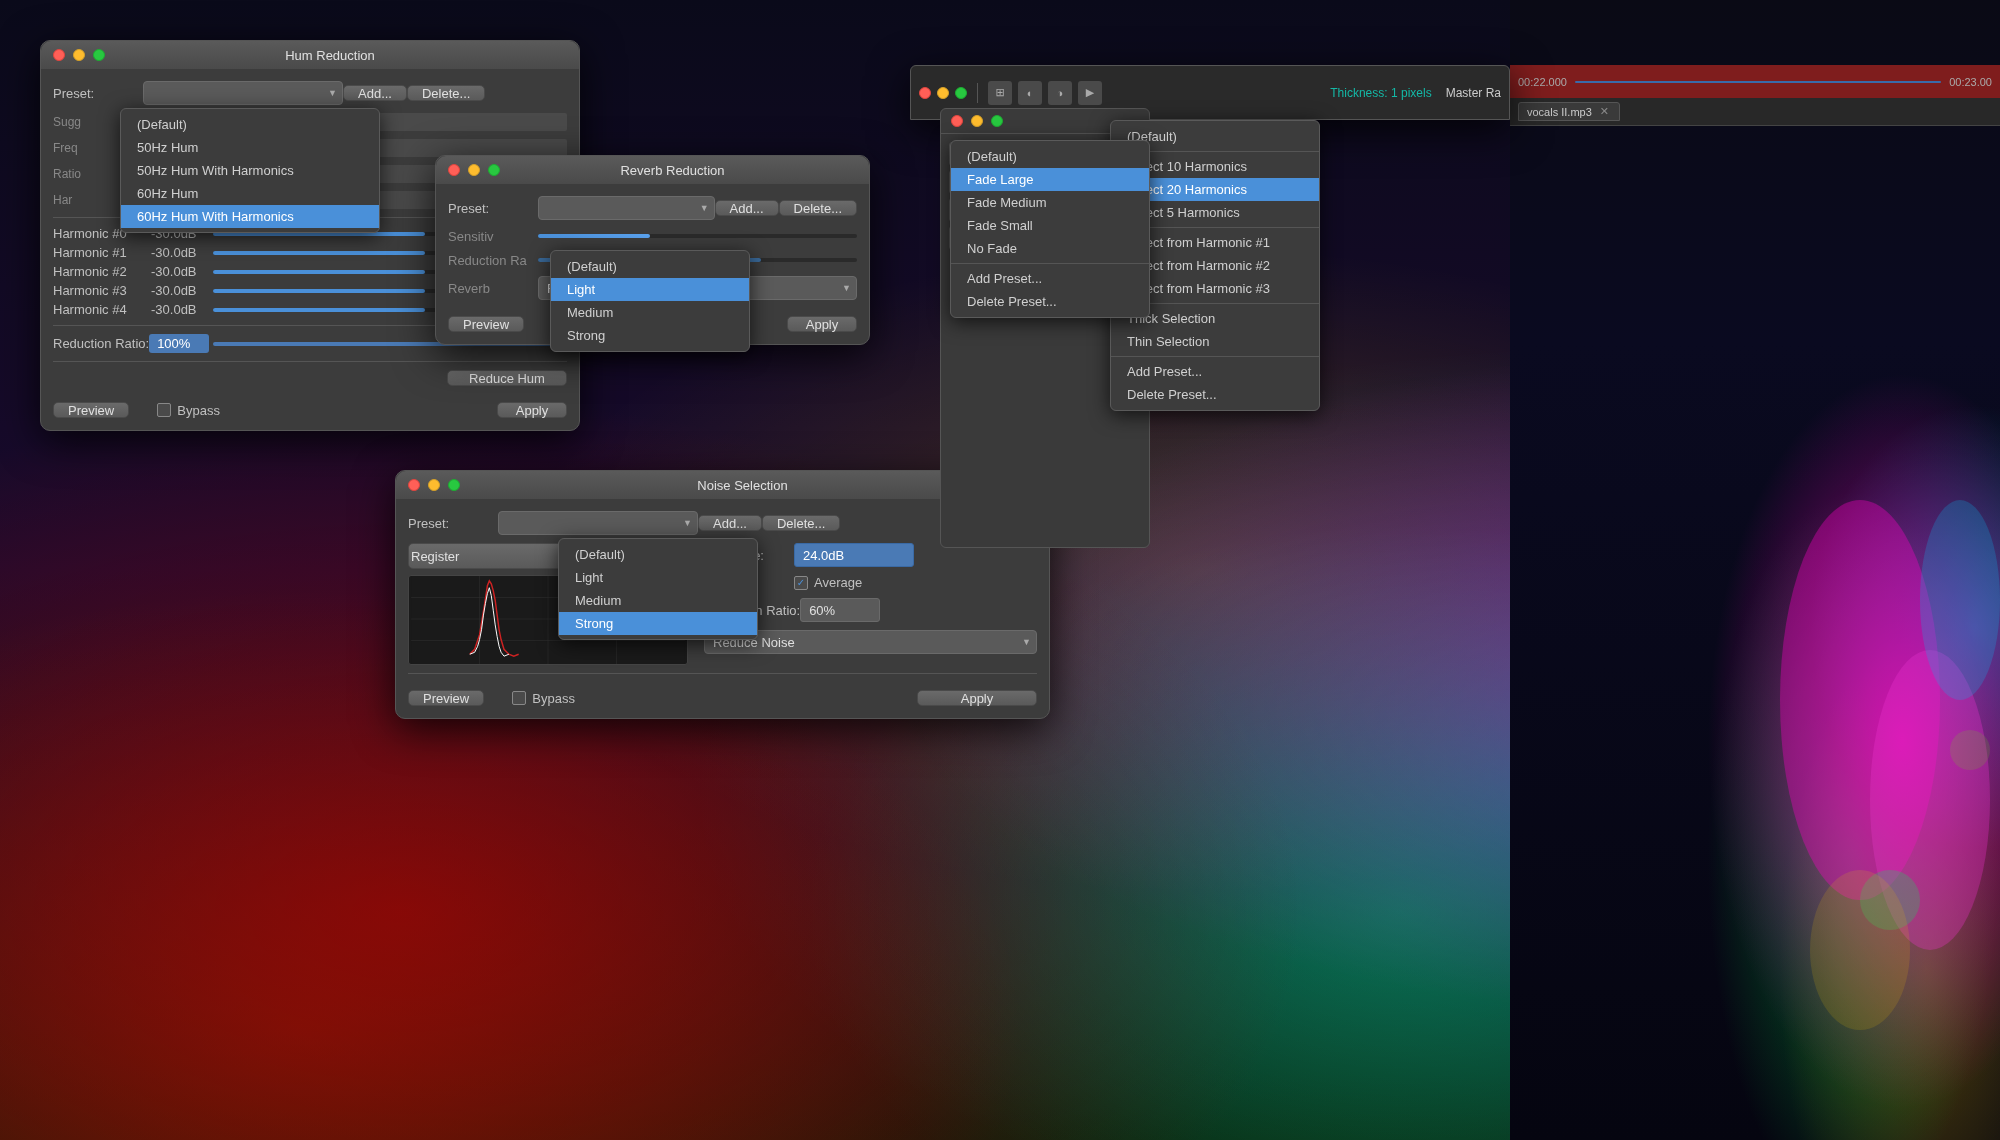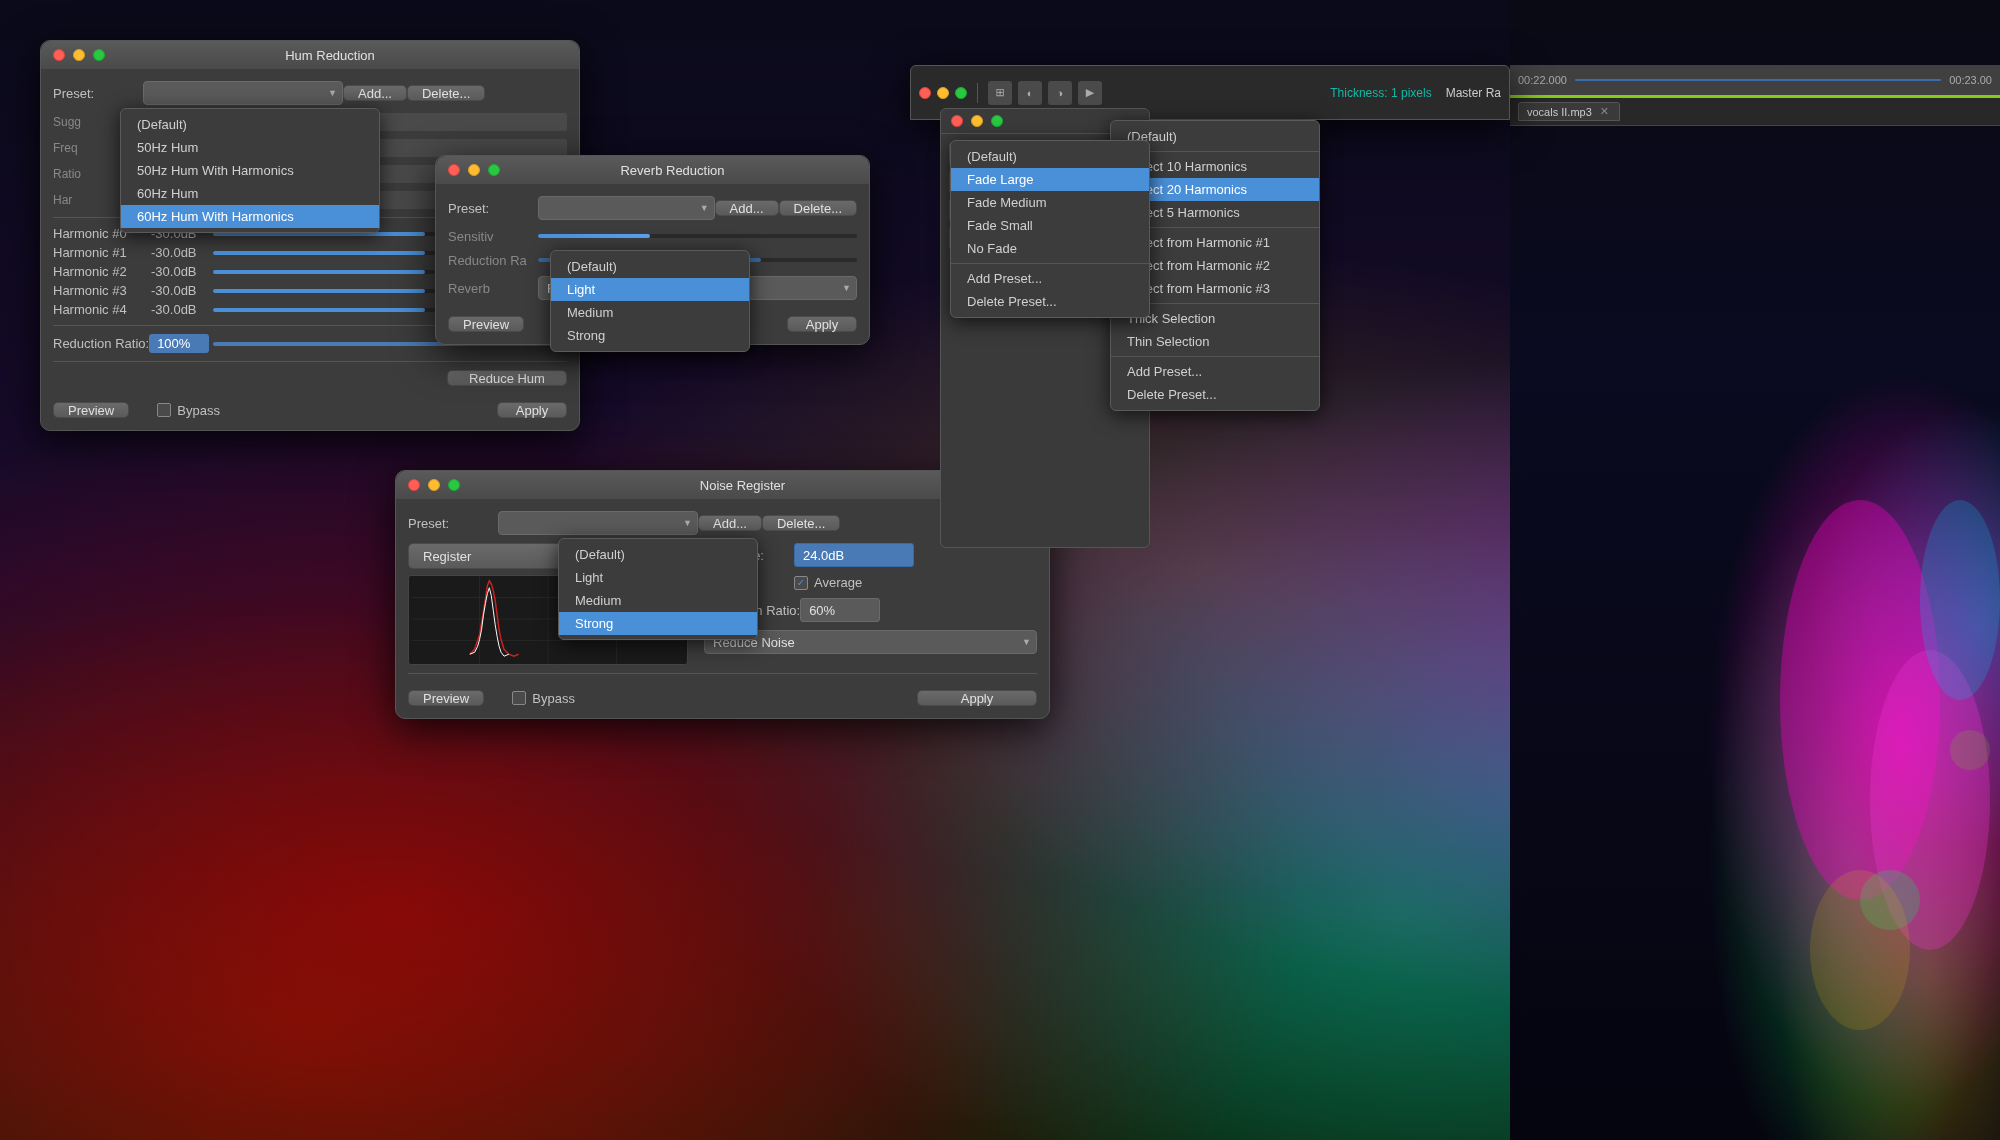--- a/index.html
+++ b/index.html
@@ -242,21 +242,21 @@
       gap: 28px;
       margin-top: 16px;
     }
 
     
     .btn-register {
       background: linear-gradient(180deg, #6a6a6a 0%, #5a5a5a 100%);
       border: 1px solid #4a4a4a;
       border-radius: 5px;
       color: #e0e0e0;
-      padding: 4px 14px;
+      padding: 4px 2px;
       height: 26px;
       display: flex;
       align-items: center;
       cursor: pointer;
       font-size: 13px;
       text-align: center;
     }
 
     
     .waveform-preview {
@@ -634,21 +634,21 @@
   <div class="dropdown-item selected">Light</div>
   <div class="dropdown-item">Medium</div>
   <div class="dropdown-item">Strong</div>
 </div>
 
 <div class="window" id="noise-window">
   <div class="window-titlebar">
     <span class="traffic-light tl-red"></span>
     <span class="traffic-light tl-yellow"></span>
     <span class="traffic-light tl-green"></span>
-    <span class="window-title">Noise Register</span>
+    <span class="window-title">Noise Selection</span>
   </div>
   <div class="window-body">
 
     <div class="form-row">
       <span class="form-label">Preset:</span>
       <div class="select-control select-wide"></div>
       <button class="btn">Add...</button>
       <button class="btn">Delete...</button>
     </div>
 
@@ -716,21 +716,21 @@
   </div>
 </div>
 
 <div class="dropdown-menu" style="position:absolute; top:538px; left:558px; width:175px; z-index:400;">
   <div class="dropdown-item">(Default)</div>
   <div class="dropdown-item">Light</div>
   <div class="dropdown-item">Medium</div>
   <div class="dropdown-item selected">Strong</div>
 </div>
 
-<div style="position:absolute; top:65px; right:0; width:490px; height:35px; background:#404040; border-bottom:5px solid #84cc16; display:flex; align-items:center; padding:0 8px; gap:8px; z-index:20;">
+<div style="position:absolute; top:65px; right:0; width:490px; height:35px; background:#7f1d1d; border-bottom:1px solid #84cc16; display:flex; align-items:center; padding:0 8px; gap:8px; z-index:20;">
   <span style="color:#aaa; font-size:11px;">00:22.000</span>
   <div style="flex:1; height:2px; background:#3a6aaa; border-radius:1px;"></div>
   <span style="color:#aaa; font-size:11px;">00:23.00</span>
 </div>
 
 <div style="position:absolute; top:98px; right:0; width:490px; height:28px; background:#282828; display:flex; align-items:center; padding:0 8px; gap:4px; z-index:20; border-bottom:1px solid #444;">
   <div style="background:#3a3a3a; border:1px solid #555; border-radius:3px 3px 0 0; padding:2px 10px 2px 8px; color:#ccc; font-size:11px; display:flex; align-items:center; gap:4px;">
     <span>vocals II.mp3</span>
     <span style="margin-left:4px; color:#888;">✕</span>
   </div>

